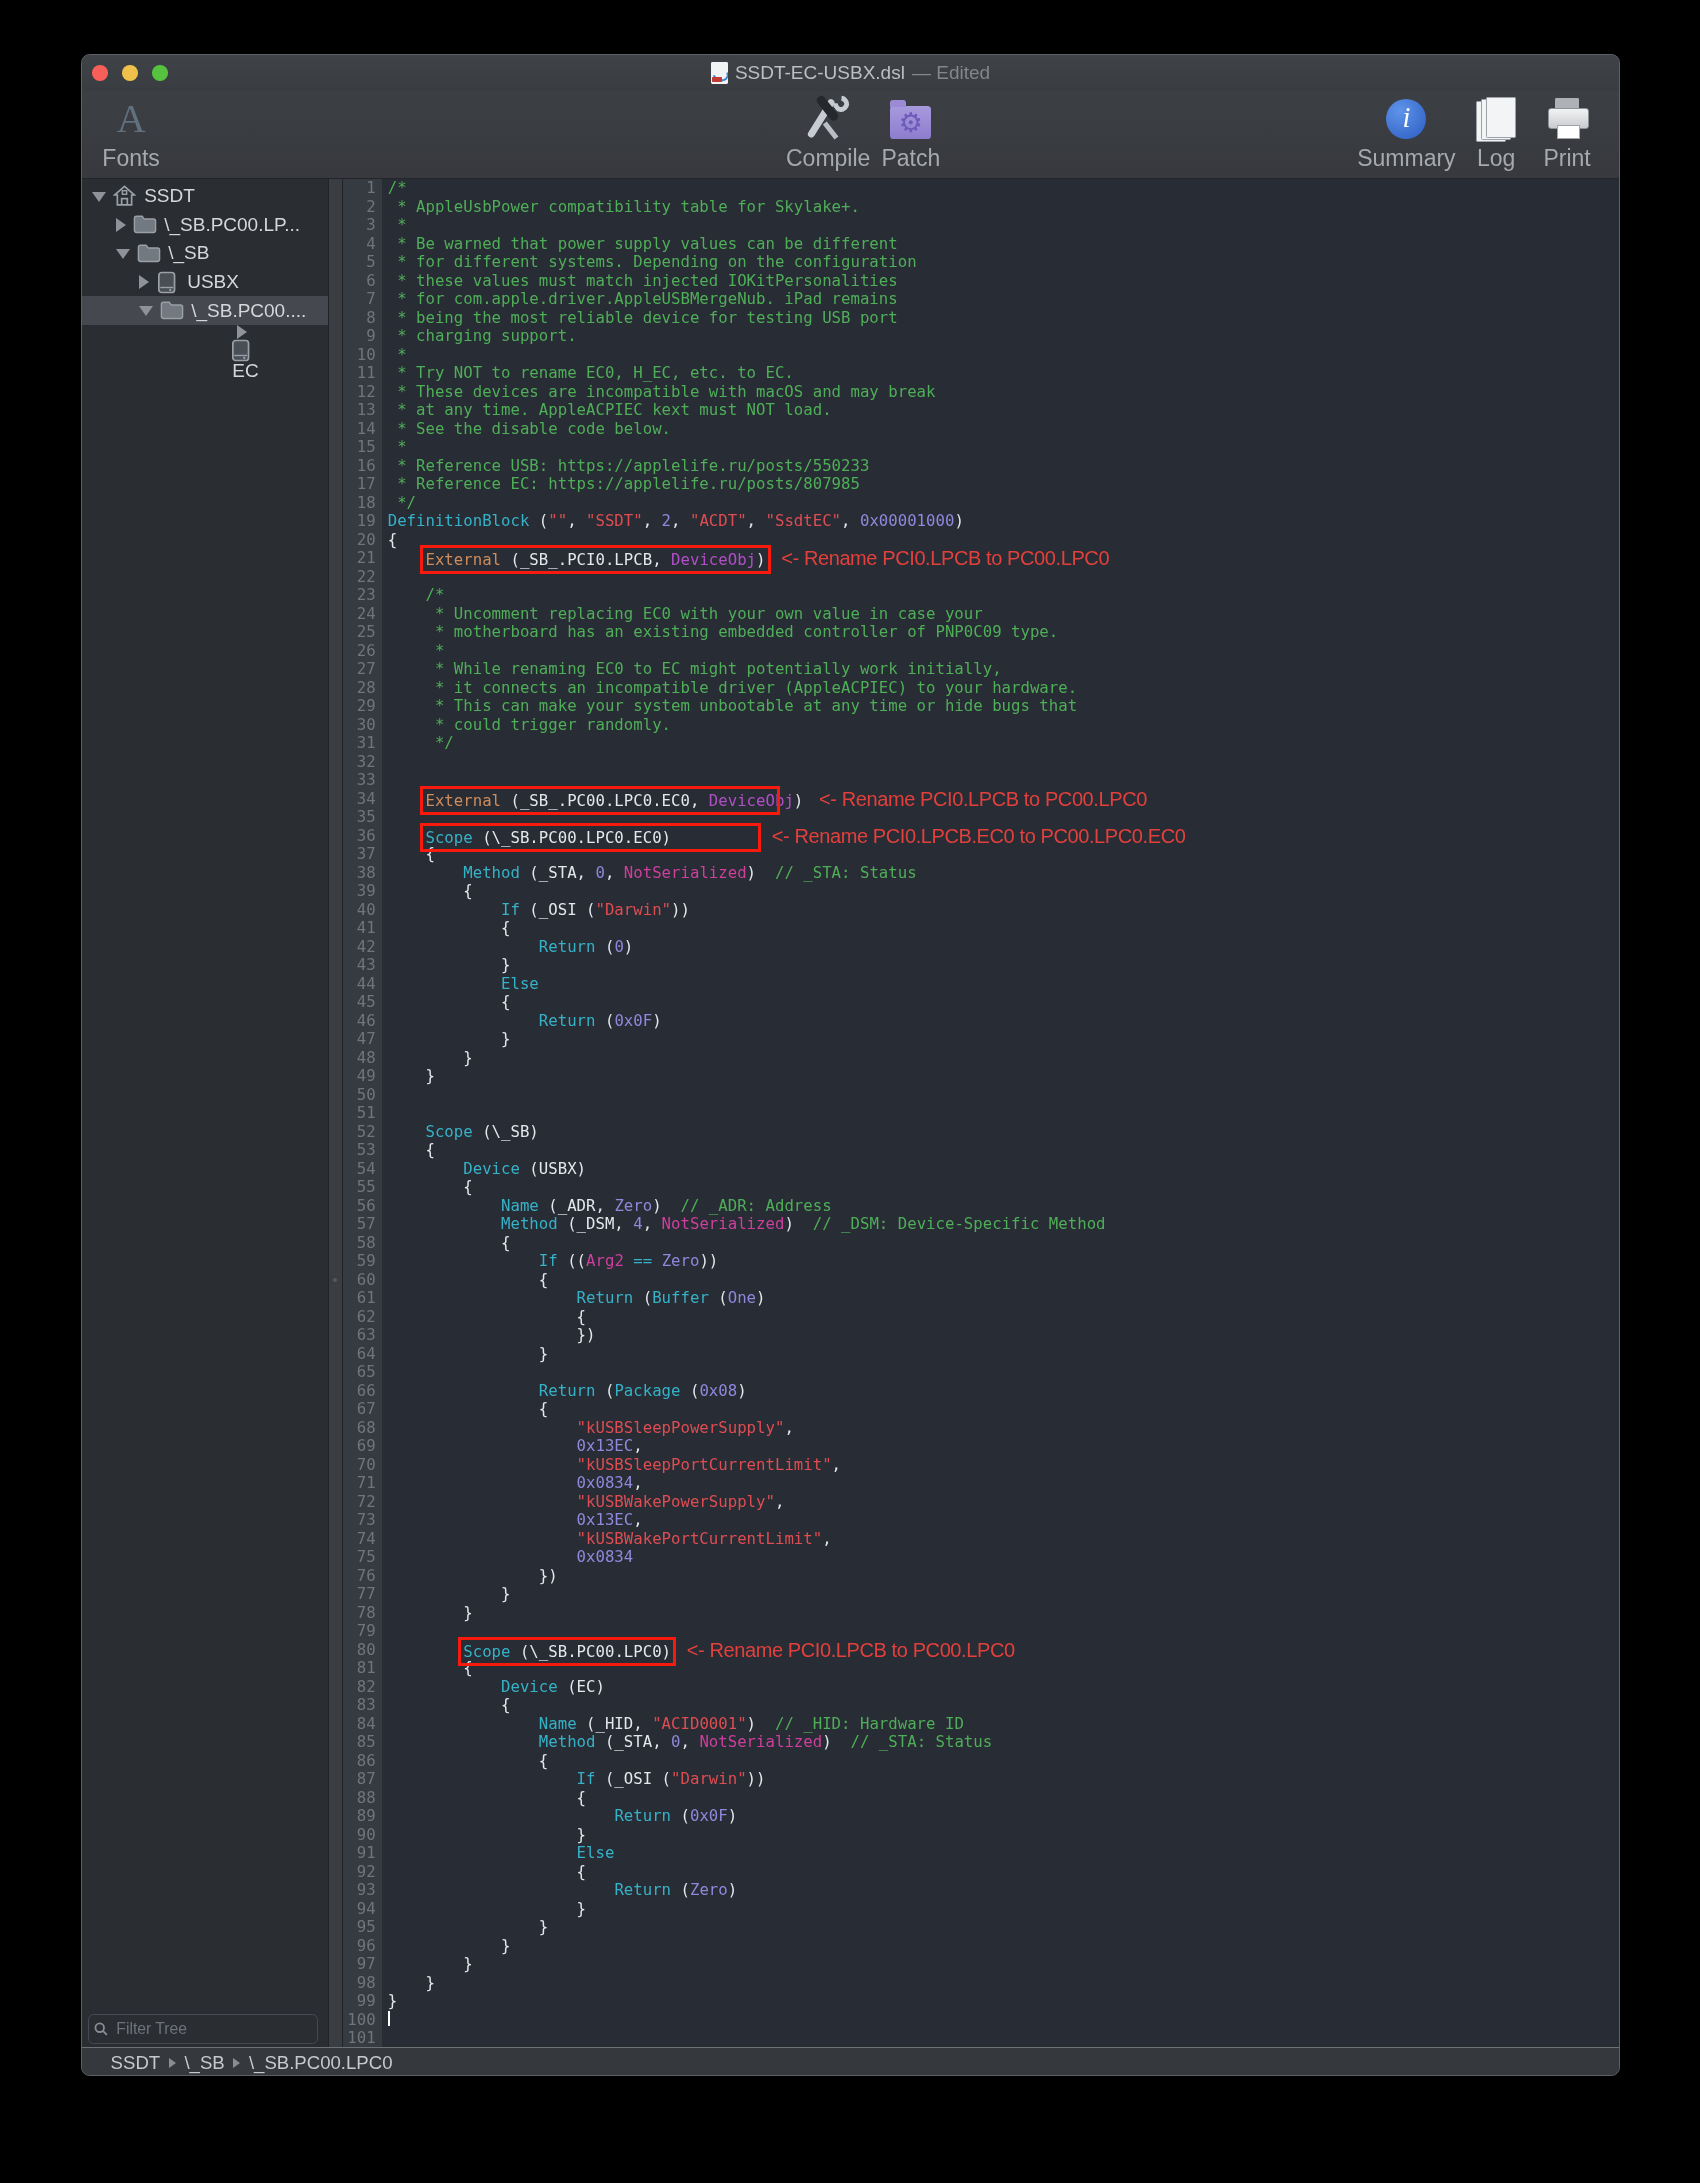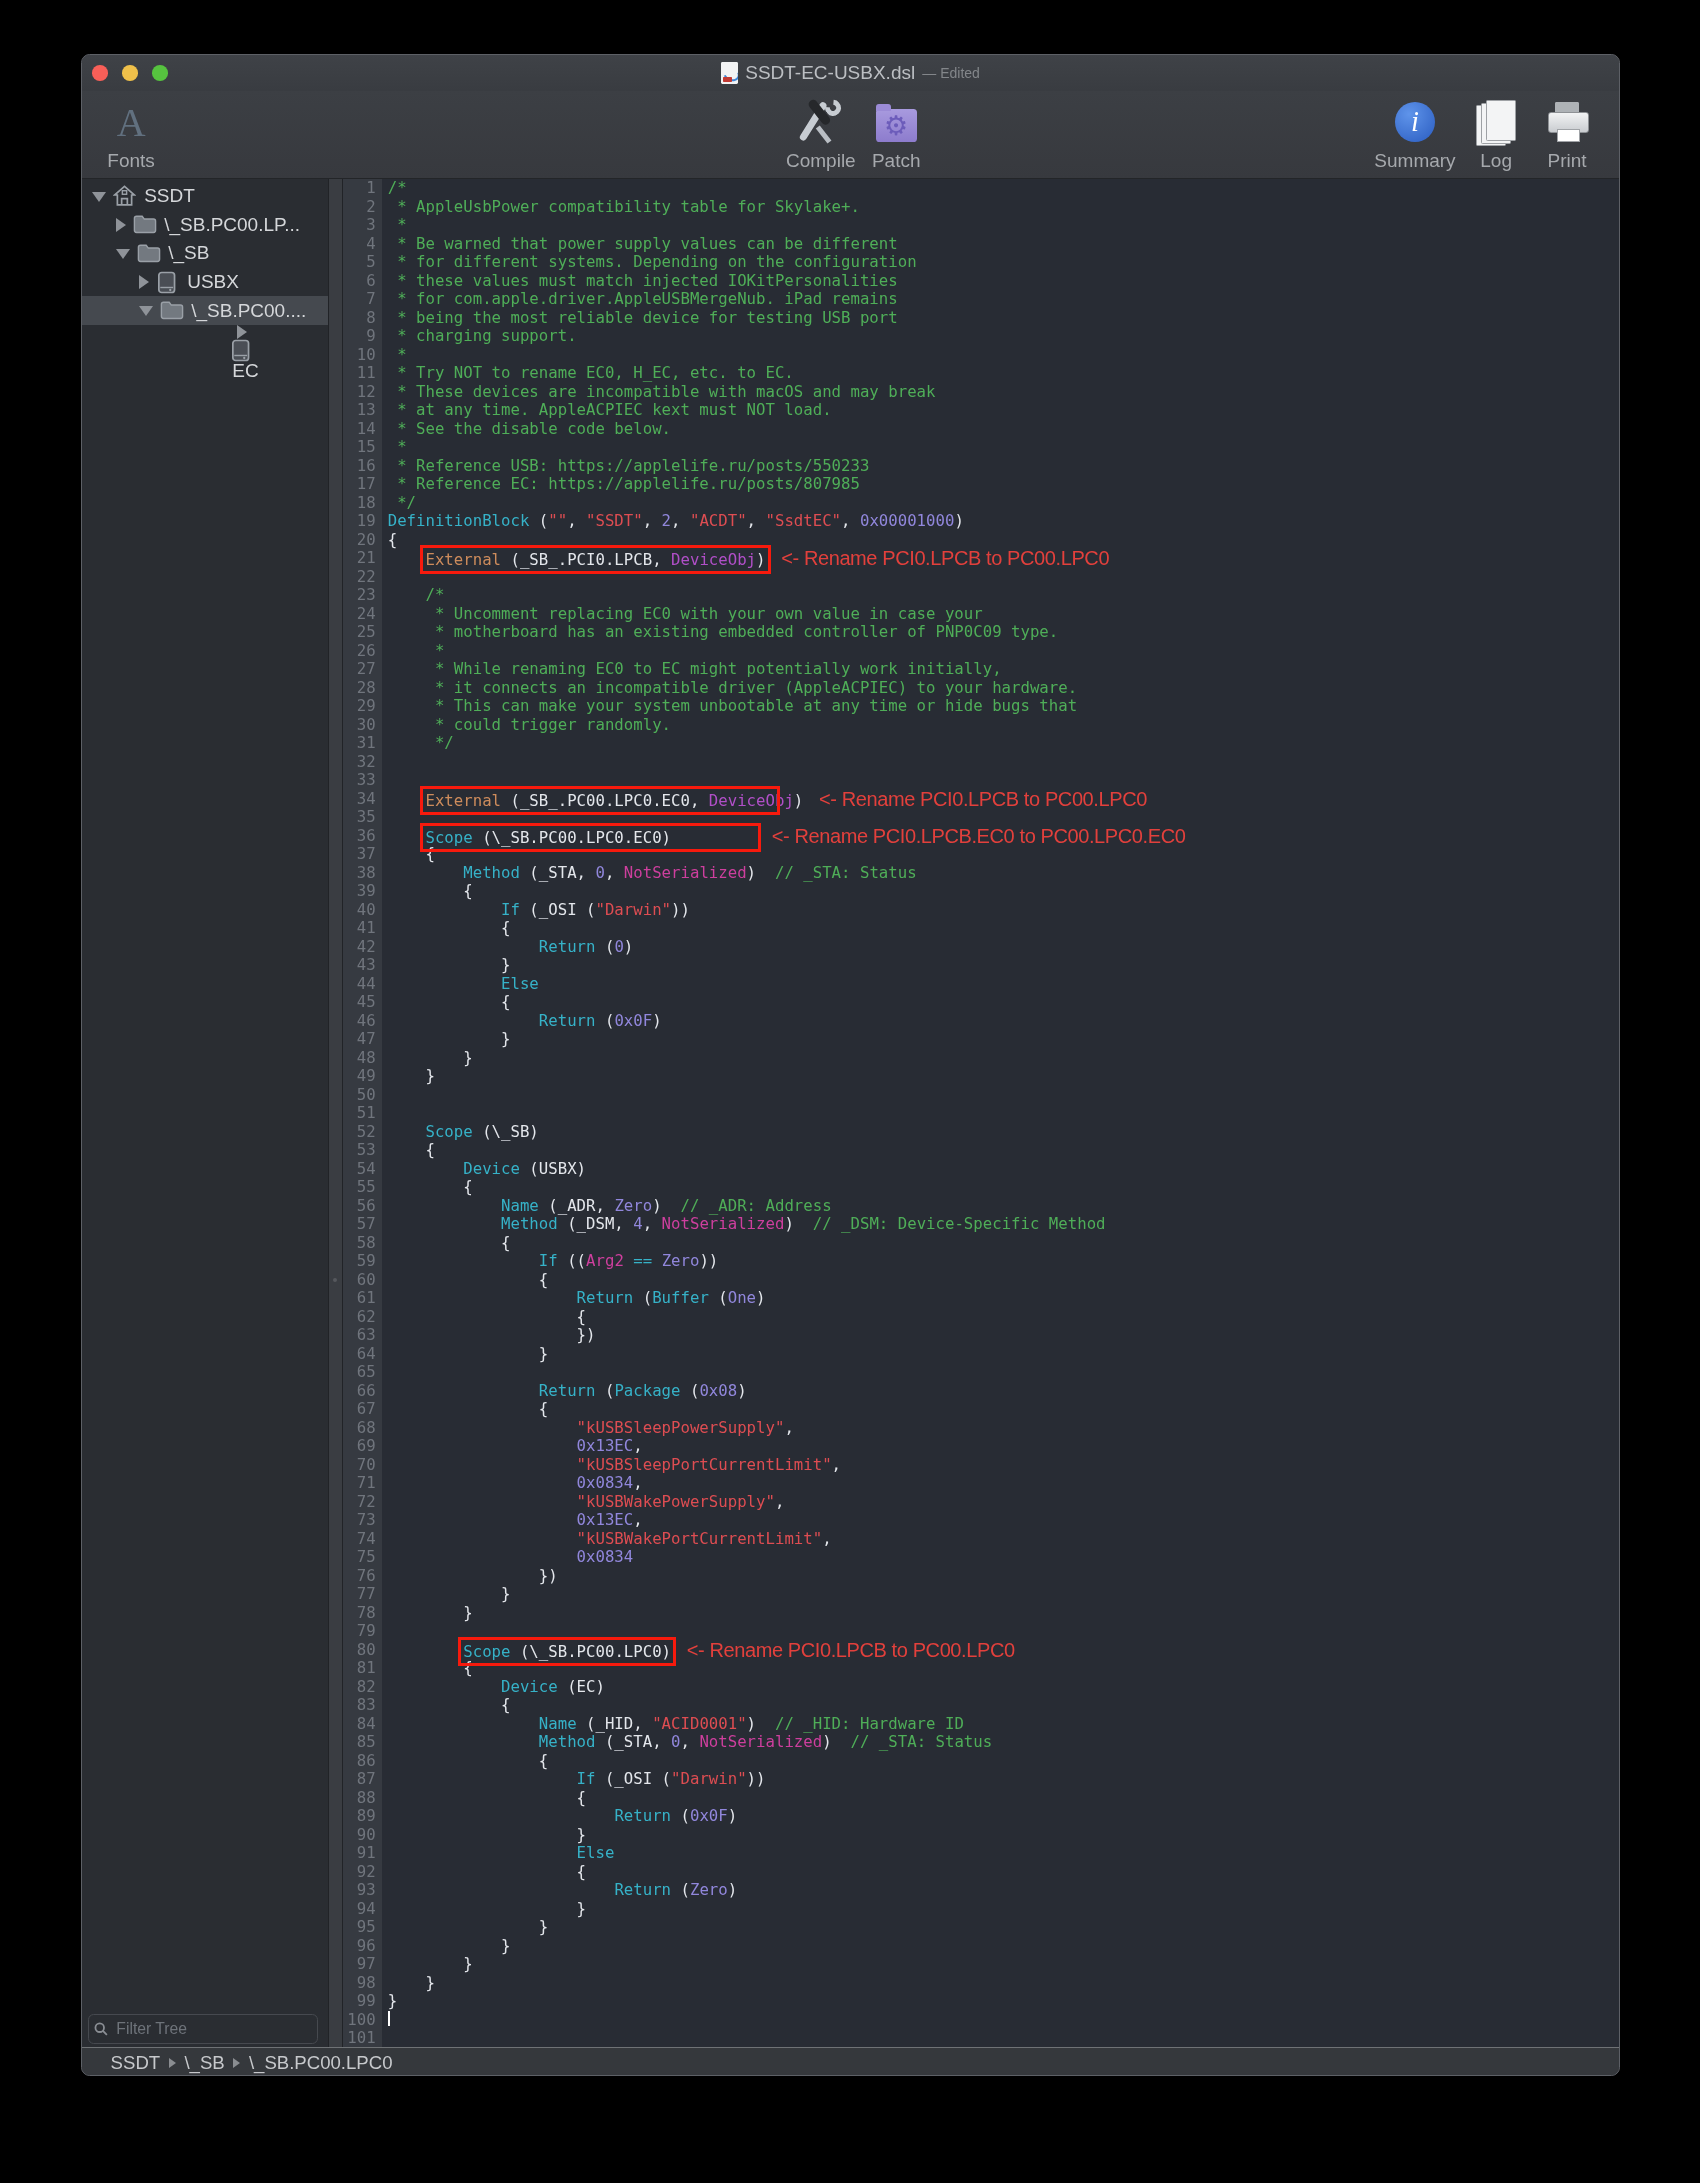--- a/index.html
+++ b/index.html
@@ -10,28 +10,28 @@
   #titlebar{position:relative;height:36px;background:linear-gradient(#3f4247,#393c41);}
   .tlight{position:absolute;top:10px;width:15.7px;height:15.7px;border-radius:50%;}
   .tl-close{left:10px;background:#f85f58;}
   .tl-min{left:40px;background:#efc04a;}
   .tl-zoom{left:70px;background:#56c33f;}
   #titlewrap{position:absolute;left:0;right:0;top:0;height:36px;display:flex;align-items:center;justify-content:center;gap:7.1px;}
   #proxyicon{width:17px;height:21.4px;background:#f2f3f4;border-radius:1.4px;position:relative;overflow:hidden;flex:0 0 auto;}
   #proxyicon .swoosh{position:absolute;left:1.4px;top:4.3px;width:13px;height:10px;border:2.1px solid #3f86d6;border-top-color:transparent;border-left-color:transparent;border-radius:50%;transform:rotate(25deg);}
   #proxyicon .dsl{position:absolute;left:1.4px;bottom:1.4px;width:9.3px;height:5px;background:#c23a34;border-radius:0.7px;}
   #title-main{font-size:19px;color:#bcbfc3;}
-  #title-edited{font-size:14px;color:#83868a;}
+  #title-edited{font-size:19px;color:#83868a;}
   
   #toolbar{position:relative;height:87px;background:linear-gradient(#3c3f44,#37393e);border-bottom:1.4px solid #232528;}
   .tb-group{position:absolute;top:4.3px;display:flex;gap:10px;}
   .tb-left{left:18.6px;} .tb-center{left:704px;} .tb-right{right:21.4px;}
   .tb-btn{display:flex;flex-direction:column;align-items:center;justify-content:flex-end;min-width:61px;height:77px;cursor:default;}
   .tb-icon{height:50px;display:flex;align-items:center;justify-content:center;}
-  .tb-label{font-size:19px;color:#a6a9ad;margin-top:2.9px;}
+  .tb-label{font-size:23px;color:#a6a9ad;margin-top:2.9px;}
   .fonts-a{font-family:"Liberation Serif",serif;font-size:40px;color:#61707f;line-height:43px;}
   .icon-summary{width:40px;height:40px;border-radius:50%;background:radial-gradient(circle at 35% 30%,#5f94ea,#2a5cc0);
     display:flex;align-items:center;justify-content:center;}
   .icon-summary i{font-family:"Liberation Serif",serif;font-size:28.6px;color:#fff;font-style:italic;margin-top:-1.4px;}
   .icon-log{position:relative;width:41px;height:44px;}
   .icon-log .pg{position:absolute;width:28.6px;height:39px;background:#f3f4f5;border:0.7px solid #9ea1a5;border-radius:1.4px;}
   .icon-log .p1{left:0;top:4.3px;} .icon-log .p2{left:5px;top:2.1px;} .icon-log .p3{left:10px;top:0;}
   .icon-print{position:relative;width:41px;height:41px;}
   .icon-print .paper-top{position:absolute;left:8.6px;top:0;width:24px;height:11.4px;background:#aeb2b6;border-radius:1.4px;}
   .icon-print .body{position:absolute;left:1.4px;top:10px;width:39px;height:18.6px;background:linear-gradient(#f2f3f4,#c9ccd0);border:0.7px solid #8e9195;border-radius:2.9px;}

